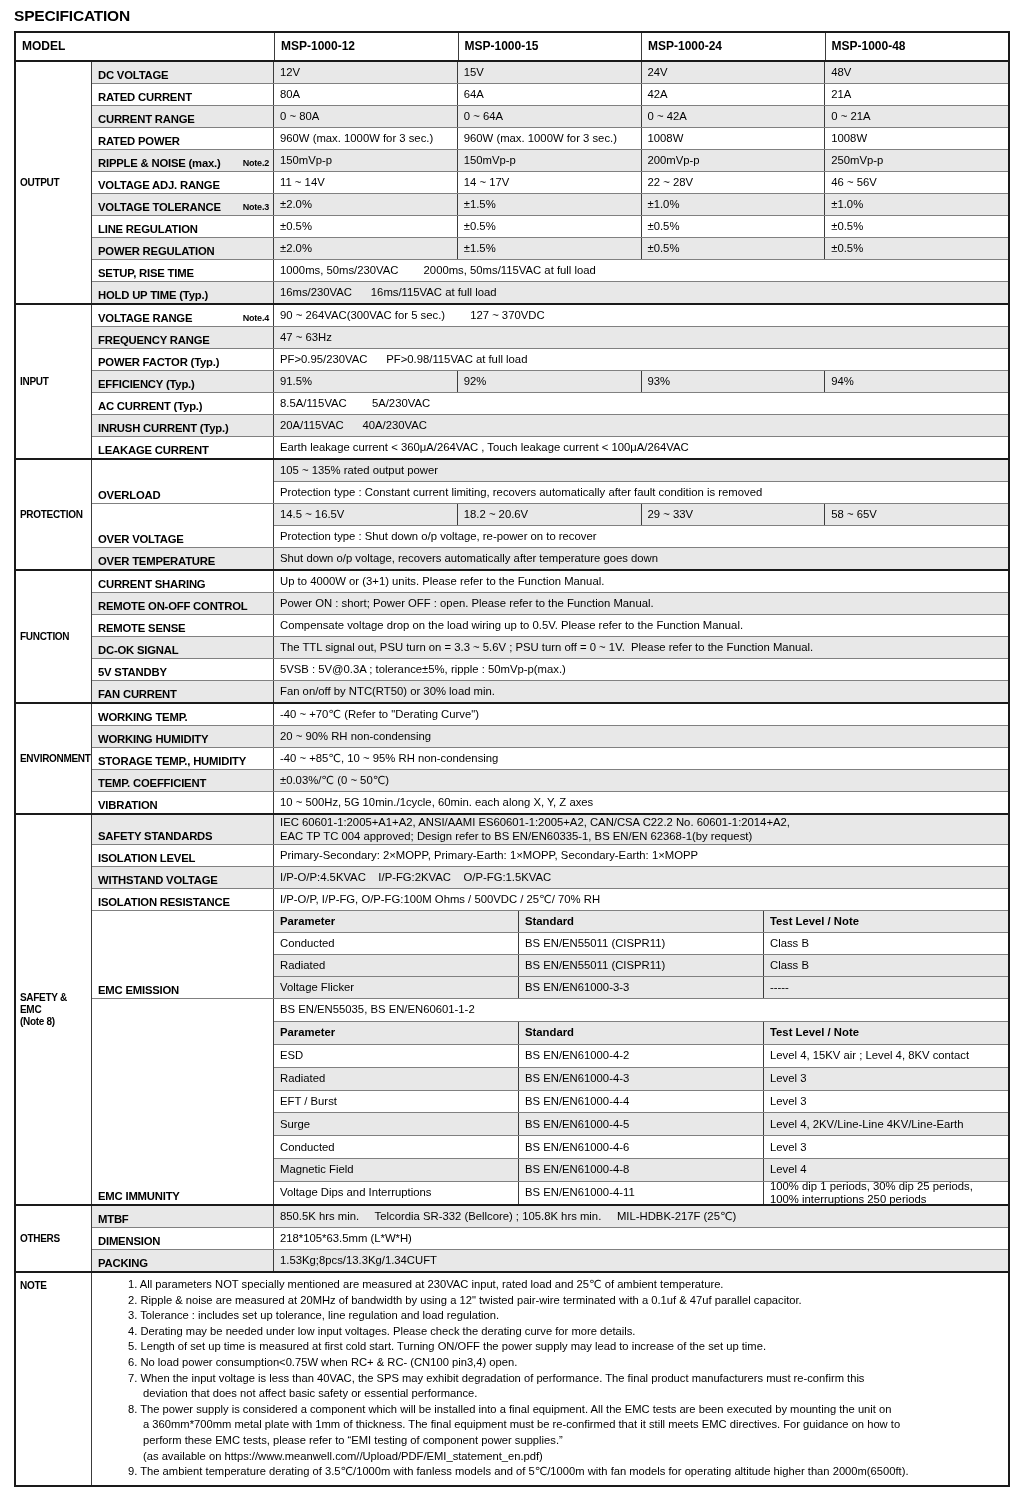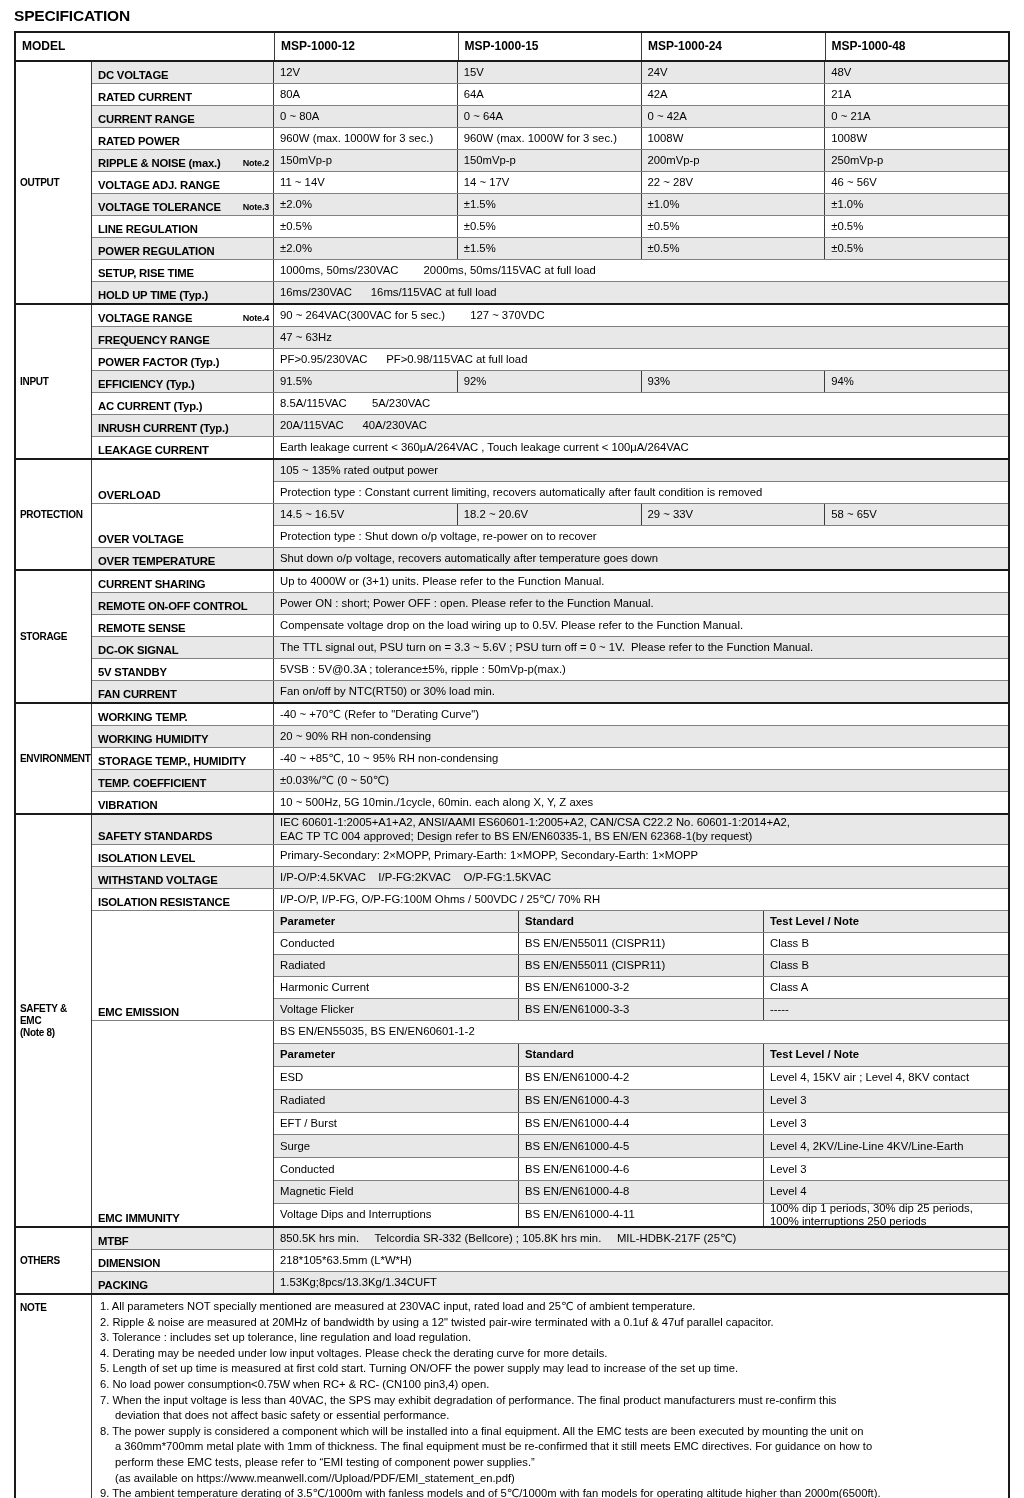--- a/index.html
+++ b/index.html
@@ -53,21 +53,21 @@
   .span-cell{flex:1;}
   .subrows{flex:1; display:flex; flex-direction:column;}
   .subrow{display:flex; flex:1; min-height:21px;}
   .subrow + .subrow{border-top:1px solid var(--b-light);}
   .c3{flex:1;}
   .c3 + .c3{border-left:1px solid var(--b-mid);}
   .sub-header .c3{font-weight:bold;}
   .shaded{background:var(--shade);}
   
   .notes-cell{flex:1; padding:4px 8px 5px 8px; font-size:11.2px; line-height:15.6px;}
-  .note-line{padding-left:15px; text-indent:-15px; white-space:pre-wrap;}
+  .note-line{padding-left:15px; text-indent:-15px; white-space:pre-wrap;margin-left:28px;}
 </style>
 </head>
 <body>
 
 <div class="page">
   <div class="title">SPECIFICATION</div>
   <div class="spec-table" id="spec-table">
       <div class="header-row">
         <div class="cell model-cell">MODEL</div>
         <div class="cell model-name">MSP-1000-12</div>
@@ -242,21 +242,21 @@
             </div>
           </div>
           <div class="trow shaded">
             <div class="cell label-cell"><div>OVER TEMPERATURE</div></div>
             <div class="cell span-cell">Shut down o/p voltage, recovers automatically after temperature goes down</div>
           </div>
         </div>
       </div>
       <div class="section">
         <div class="group-cell">
-          <div>STORAGE</div>
+          <div>FUNCTION</div>
         </div>
         <div class="section-rows">
           <div class="trow">
             <div class="cell label-cell"><div>CURRENT SHARING</div></div>
             <div class="cell span-cell">Up to 4000W or (3+1) units. Please refer to the Function Manual.</div>
           </div>
           <div class="trow shaded">
             <div class="cell label-cell"><div>REMOTE ON-OFF CONTROL</div></div>
             <div class="cell span-cell">Power ON : short; Power OFF : open. Please refer to the Function Manual.</div>
           </div>
@@ -339,25 +339,20 @@
               </div>
               <div class="subrow">
                 <div class="cell c3">Conducted</div>
                 <div class="cell c3">BS EN/EN55011 (CISPR11)</div>
                 <div class="cell c3">Class B</div>
               </div>
               <div class="subrow shaded">
                 <div class="cell c3">Radiated</div>
                 <div class="cell c3">BS EN/EN55011 (CISPR11)</div>
                 <div class="cell c3">Class B</div>
-              </div>
-              <div class="subrow">
-                <div class="cell c3">Harmonic Current</div>
-                <div class="cell c3">BS EN/EN61000-3-2</div>
-                <div class="cell c3">Class A</div>
               </div>
               <div class="subrow shaded">
                 <div class="cell c3">Voltage Flicker</div>
                 <div class="cell c3">BS EN/EN61000-3-3</div>
                 <div class="cell c3">-----</div>
               </div>
             </div>
           </div>
           <div class="trow">
             <div class="cell label-cell"><div>EMC IMMUNITY</div></div>

